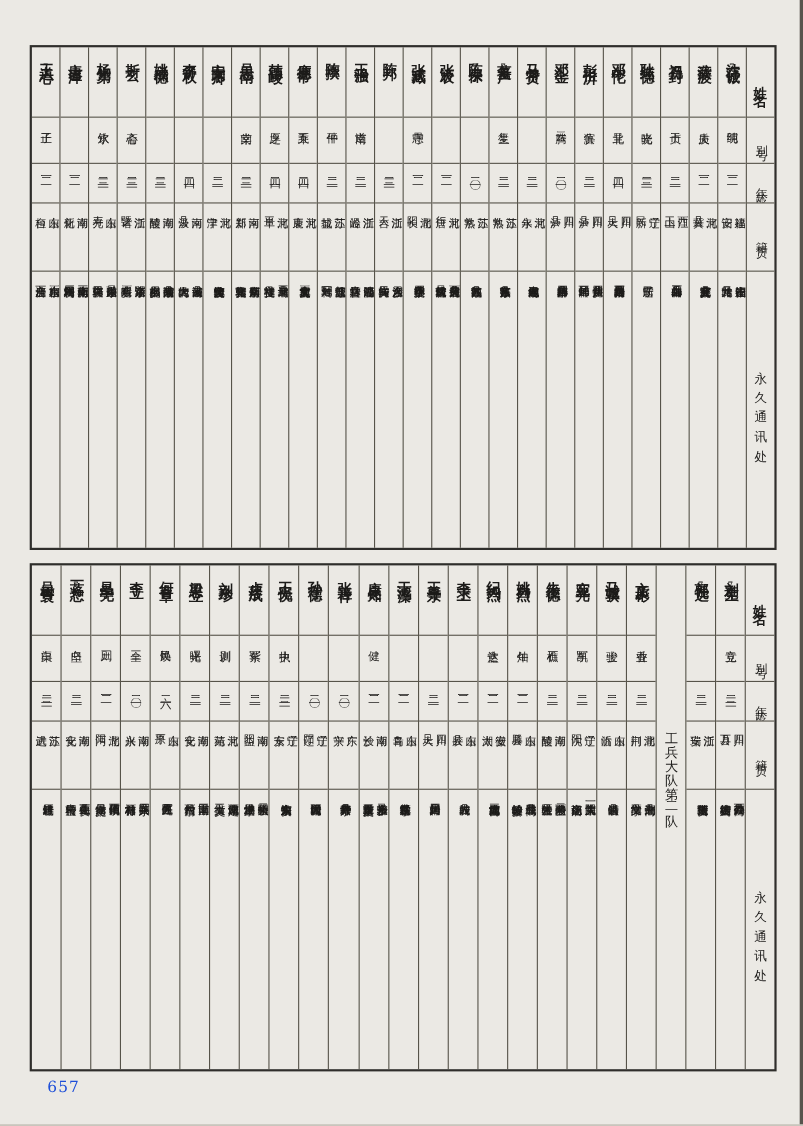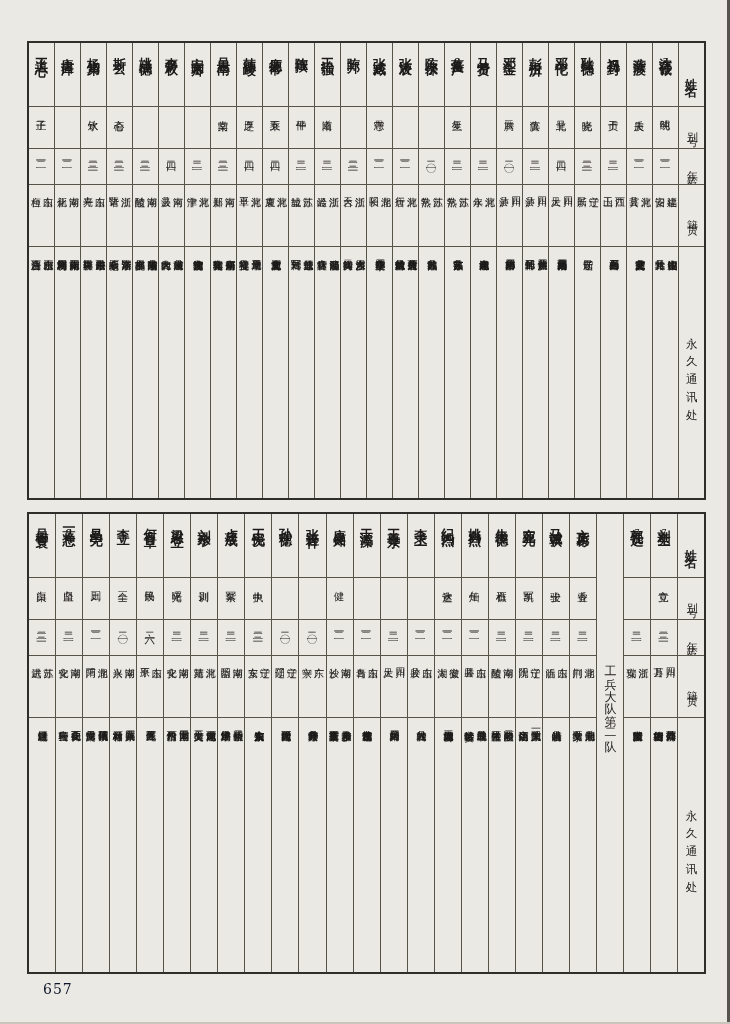--- a/index.html
+++ b/index.html
@@ -40,21 +40,21 @@
     padding-top:142px; font-size:12px; letter-spacing:1.05em; border-bottom:none;
   }
 
   .headcol .cell { justify-content:center; padding-top:0; }
   .h-name { font-size:12.5px; letter-spacing:.55em; font-weight:600; }
   .h-small{ font-size:11px;   letter-spacing:.45em; }
   .h-addr { font-size:11.5px; letter-spacing:1.55em; }
 
   .mark { font-style:normal; font-size:7px; letter-spacing:0; line-height:7px; }
 
-  .pageno { position:absolute; left:43px; top:981px; font-size:14px; letter-spacing:1px; color:#0f172a; }
+  .pageno { position:absolute; left:43px; top:981px; font-size:14px; letter-spacing:1px; color:#1d4ed8; }
 </style>
 </head>
 <body>
 
 <div class="sheet">
   <section class="block" id="blk-top">
       <div class="col">
         <div class="cell c-name">
           <span>王道心<i class="mark">7</i></span>
         </div>

